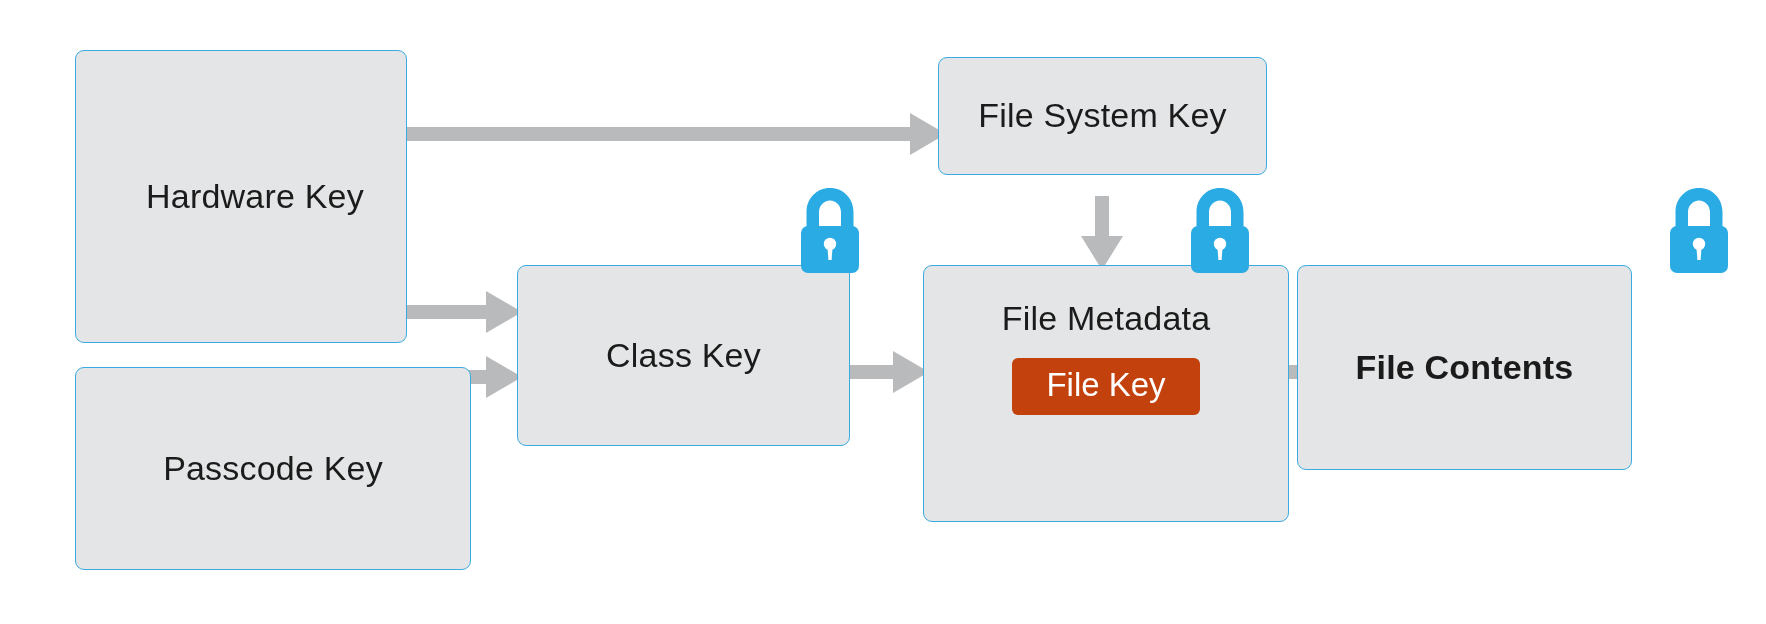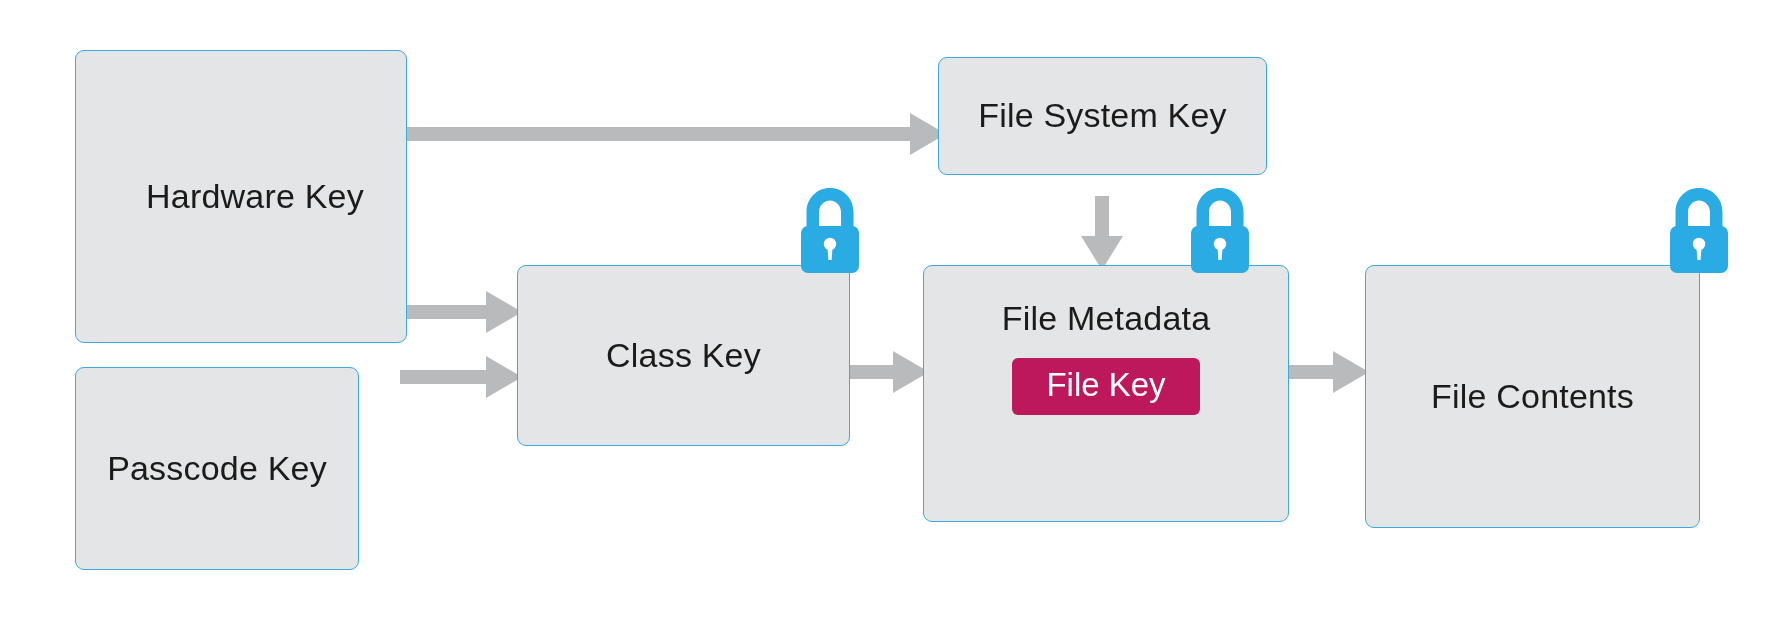--- a/index.html
+++ b/index.html
@@ -33,31 +33,31 @@
   .node-label {
     font-size: 34px;
     color: #1b1b1b;
     letter-spacing: 0.2px;
     line-height: 1.15;
     white-space: nowrap;
     text-align: center;
   }
   
   #node-hardware-key { left: 75px;   top: 50px;  width: 332px; height: 293px; padding-left: 28px; }
-  #node-passcode-key { left: 75px;   top: 367px; width: 284px; height: 203px; }
+  #node-passcode-key { left: 75px;   top: 367px; width: 396px; height: 203px; }
   #node-class-key    { left: 517px;  top: 265px; width: 333px; height: 181px; }
   #node-file-system-key { left: 938px; top: 57px; width: 329px; height: 118px; }
   #node-file-metadata { left: 923px; top: 265px; width: 366px; height: 257px;
                         justify-content: flex-start; padding-top: 33px; }
-  #node-file-contents { left: 1365px; top: 265px; width: 335px; height: 263px; }
+  #node-file-contents { left: 1297px; top: 265px; width: 335px; height: 205px; font-weight: bold; }
 
   
   .chip {
     margin-top: 20px;
-    background: #be185d;
+    background: #c2410c;
     border-radius: 6px;
     padding: 9px 34px 12px 34px;
     display: flex;
     align-items: center;
     justify-content: center;
   }
   .chip-label {
     font-size: 33px;
     color: #ffffff;
     white-space: nowrap;

